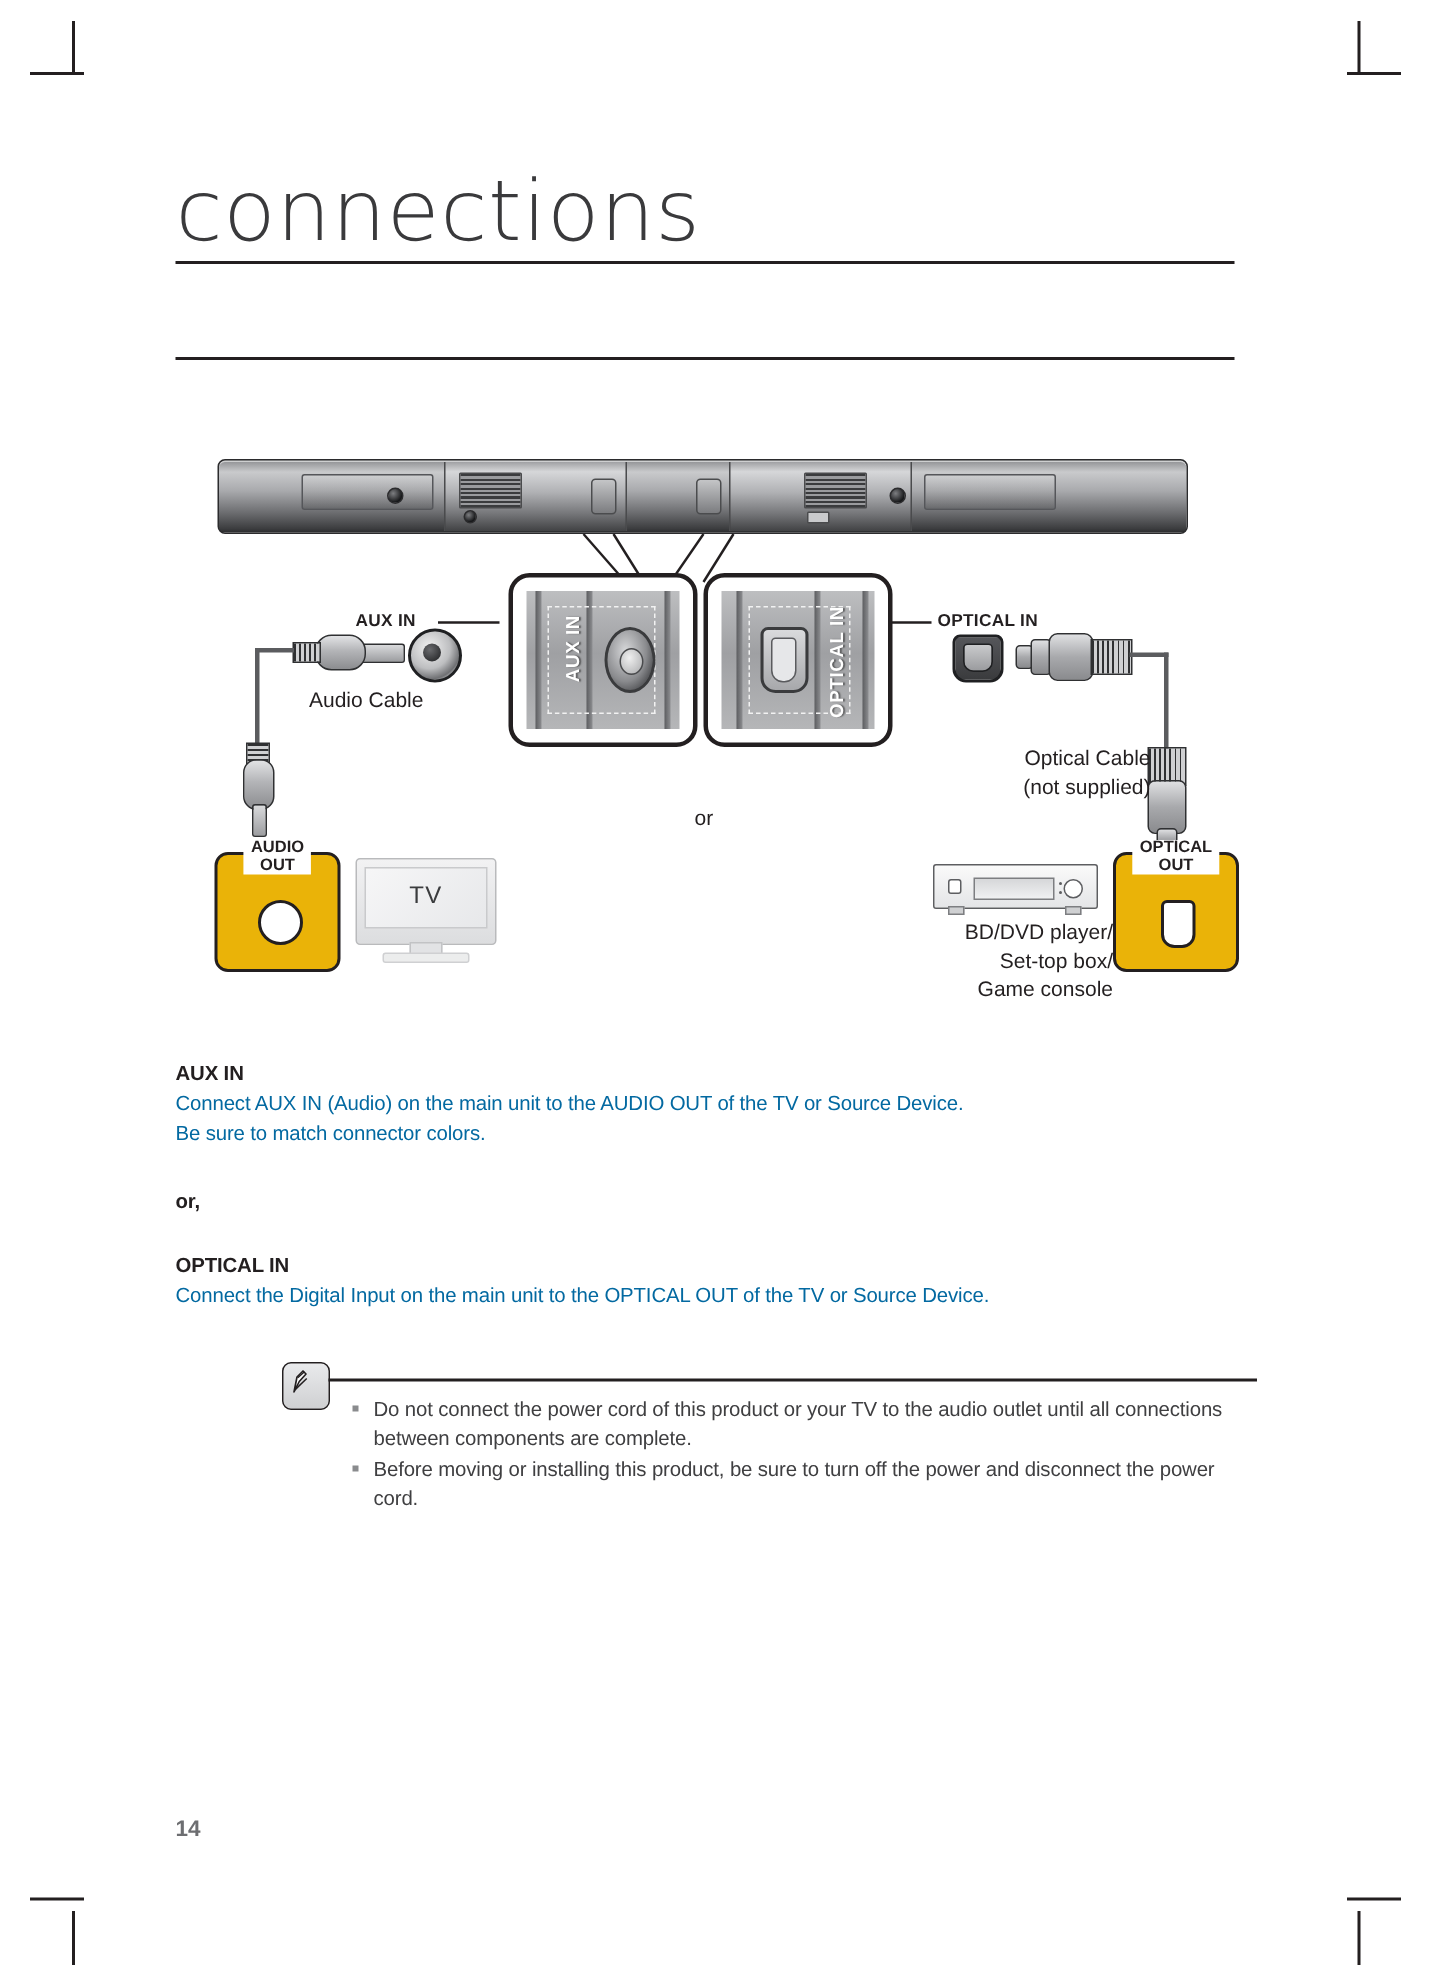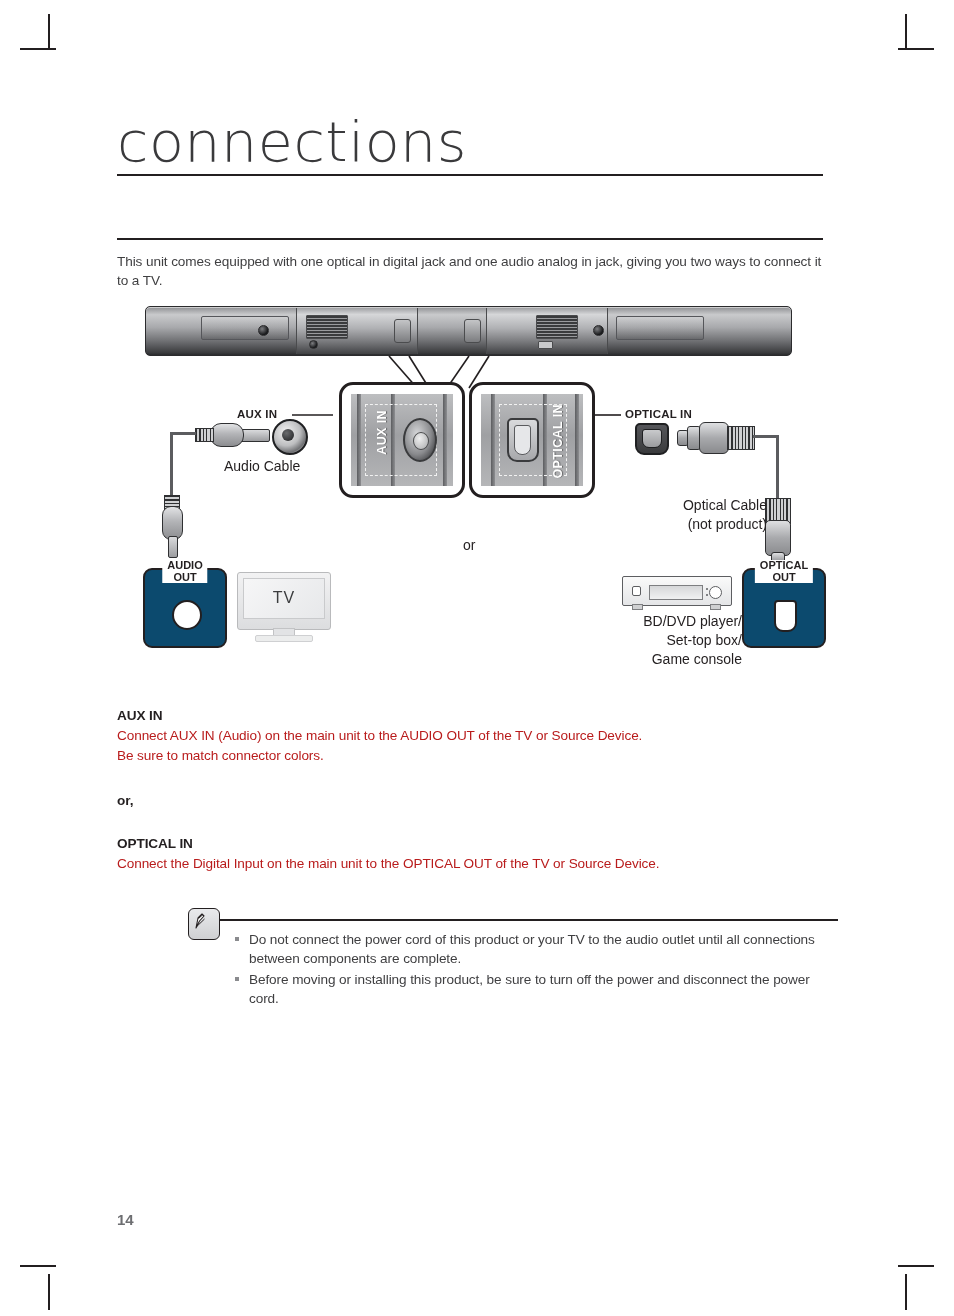--- a/index.html
+++ b/index.html
@@ -171,21 +171,21 @@
     border:2px solid #1f2022;border-radius:5px 5px 9px 9px;
   }
   .optcap:after{
     content:"";position:absolute;left:5px;top:4px;width:18px;height:17px;
     background:linear-gradient(to bottom,#c9cacc,#9a9b9e);
     border:1px solid #1f2022;border-radius:3px 3px 7px 7px;
   }
 
   
   .portbox{
-    position:absolute;border:2.5px solid #231f20;border-radius:9px;background:#0c4a6e;
+    position:absolute;border:2.5px solid #231f20;border-radius:9px;background:#eab308;
   }
   .portbox .cap{
     position:absolute;top:-9px;left:50%;transform:translateX(-50%);
     background:#fff;padding:0 5px;font-size:11px;font-weight:bold;
     line-height:11px;text-align:center;white-space:nowrap;color:#231f20;
   }
   .portbox .cap.two{top:-10px;line-height:11.5px;}
   .port-hole-round{
     position:absolute;width:26px;height:26px;border-radius:50%;
     border:2px solid #231f20;background:#fff;
@@ -240,21 +240,21 @@
   .bd-dot{position:absolute;width:2px;height:2px;background:#5d5e61;border-radius:50%;}
   .bd-pwr{
     position:absolute;left:9px;top:9px;width:7px;height:8px;
     border:1.5px solid #5d5e61;border-radius:2px;background:#fff;
   }
   .bd-foot{position:absolute;width:9px;height:4px;background:#cfd0d2;border:1px solid #7d7e81;top:32px;}
 
   
   .sect{position:absolute;left:117px;width:720px;}
   .sect h4{margin:0;font-size:13.6px;font-weight:bold;color:#231f20;letter-spacing:-.1px;}
-  .sect p{margin:3px 0 0 0;font-size:13.6px;line-height:19.5px;color:#b91c1c;letter-spacing:-.1px;}
+  .sect p{margin:3px 0 0 0;font-size:13.6px;line-height:19.5px;color:#0369a1;letter-spacing:-.1px;}
 
   
   .noteblock{position:absolute;left:188px;top:908px;width:650px;}
   .note-rule{position:absolute;left:28px;top:11px;width:622px;height:1.5px;background:#231f20;}
   .note-icon{
     position:absolute;left:0;top:0;width:30px;height:30px;
     border:1.6px solid #231f20;border-radius:6px;
     background:linear-gradient(to bottom,#e9eaec,#cfd0d2);
   }
   .note-list{
@@ -283,21 +283,20 @@
   <div class="crop h" style="left:20px;top:1265px;"></div>
   <div class="crop v" style="left:48px;top:1274px;"></div>
   <div class="crop h" style="left:898px;top:1265px;"></div>
   <div class="crop v" style="left:905px;top:1274px;"></div>
 
   <div class="title">connections</div>
   <div class="rule rule-top"></div>
 
   <div class="rule rule-bot"></div>
 
-  <div class="intro">This unit comes equipped with one optical in digital jack and one audio analog in jack, giving you two ways to connect it to a TV.</div>
 
   <div class="diagram">
 
     <div class="soundbar">
       <div class="sb-seg" style="left:150px;width:120px;"></div>
       <div class="sb-seg" style="left:340px;width:120px;"></div>
       <div class="sb-panel" style="left:55px;top:9px;width:86px;height:22px;"></div>
       <div class="sb-panel" style="left:470px;top:9px;width:86px;height:22px;"></div>
       <div class="sb-grill" style="left:160px;"></div>
       <div class="sb-grill" style="left:390px;"></div>
@@ -349,21 +348,21 @@
     <div class="dlabel" style="left:508px;top:108px;">OPTICAL IN</div>
 
     <div class="socket-aux" style="left:155px;top:119px;"></div>
 
     <div class="plug-tip" style="left:123px;top:129px;width:28px;height:11px;"></div>
     <div class="plug-body" style="left:93px;top:123px;width:32px;height:22px;border-radius:11px;"></div>
     <div class="plug-rings" style="left:78px;top:128px;width:17px;height:12px;"></div>
     <div class="cable" style="left:53px;top:132px;width:26px;height:2.5px;"></div>
     <div class="cable" style="left:53px;top:132px;width:2.5px;height:95px;"></div>
 
-    <div class="dtext" style="left:89px;top:157px;margin-left:18px;">Audio Cable</div>
+    <div class="dtext" style="left:89px;top:157px;">Audio Cable</div>
 
     <div class="plug-rings" style="left:47px;top:195px;width:14px;height:14px;transform:rotate(90deg);"></div>
     <div class="plug-body" style="left:45px;top:206px;width:19px;height:32px;border-radius:9px;"></div>
     <div class="plug-tip" style="left:51px;top:236px;width:8px;height:20px;"></div>
 
     <div class="portbox" style="left:26px;top:268px;width:80px;height:76px;">
       <div class="cap two">
         <span>AUDIO</span><br>
         <span>OUT</span>
       </div>
@@ -390,21 +389,21 @@
     <div class="plug-rings" style="left:610px;top:126px;width:26px;height:22px;"></div>
     <div class="cable" style="left:636px;top:135px;width:26px;height:2.5px;"></div>
     <div class="cable" style="left:659px;top:135px;width:2.5px;height:70px;"></div>
 
     <div class="plug-rings" style="left:648px;top:198px;width:24px;height:24px;"></div>
     <div class="optplug-head" style="left:648px;top:220px;width:24px;height:34px;border-radius:5px;"></div>
     <div class="optplug-head" style="left:654px;top:252px;width:12px;height:12px;"></div>
 
     <div class="dtext c" style="left:540px;top:196px;width:110px;">
       <span>Optical Cable</span><br>
-      <span>(not product)</span>
+      <span>(not supplied)</span>
     </div>
 
     <div class="bd" style="left:505px;top:272px;">
       <div class="bd-body">
         <div class="bd-pwr"></div>
         <div class="bd-tray"></div>
         <div class="bd-dot" style="left:83px;top:11px;"></div>
         <div class="bd-dot" style="left:83px;top:17px;"></div>
         <div class="bd-knob"></div>
       </div>

